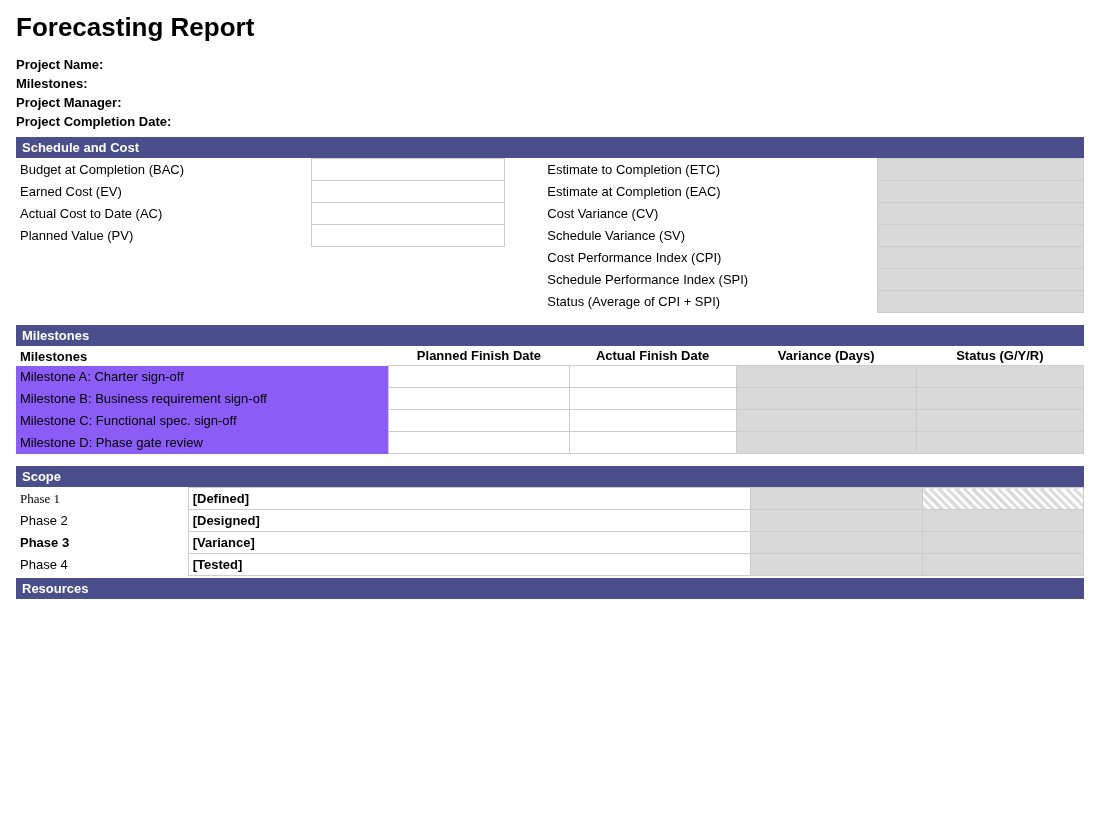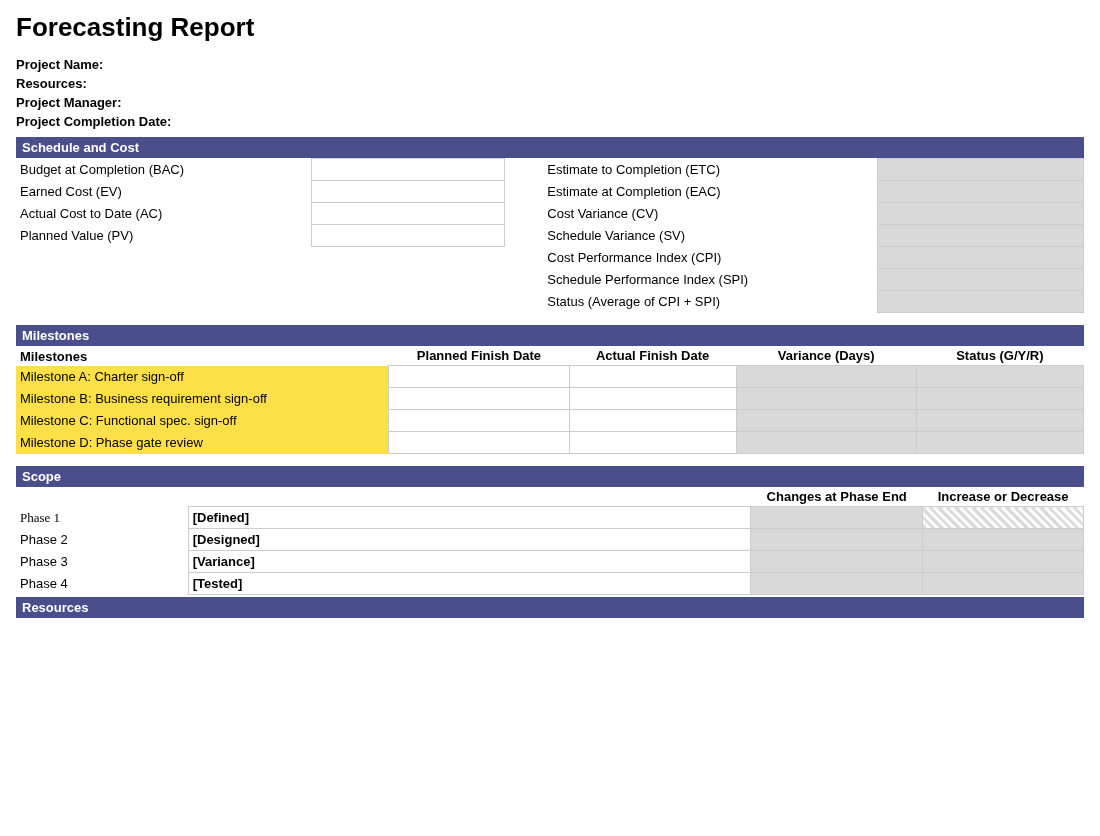--- a/index.html
+++ b/index.html
@@ -45,21 +45,21 @@
       text-align: left;
     }
     .milestones-table td {
       padding: 2px 4px;
       border: 1px solid #ccc;
       min-height: 22px;
       height: 22px;
     }
     .milestones-table td.label-cell {
       border: none;
-      background: #fde047;
+      background: #8b5cf6;
     }
     
     .scope-table {
       width: 100%;
       border-collapse: collapse;
     }
     .scope-table th {
       text-align: left;
       font-weight: bold;
       padding: 2px 4px;
@@ -76,21 +76,21 @@
   </style>
 </head>
 <body>
 
 <h1>Forecasting Report</h1>
 
 <div class="meta-section">
   <span class="meta-label">Project Name:</span>
 </div>
 <div class="meta-section">
-  <span class="meta-label">Resources:</span>
+  <span class="meta-label">Milestones:</span>
 </div>
 <div class="meta-section">
   <span class="meta-label">Project Manager:</span>
 </div>
 <div class="meta-section" style="margin-bottom:8px;">
   <span class="meta-label">Project Completion Date:</span>
 </div>
 
 <div class="section-header">Schedule and Cost</div>
 
@@ -209,50 +209,40 @@
 <div class="section-header" style="margin-top:12px;">Scope</div>
 
 <table class="scope-table" style="width:100%;">
   <colgroup>
     <col style="width:150px">
     <col style="width:490px">
     <col style="width:150px">
     <col style="width:140px">
   </colgroup>
   <thead>
-    <tr>
-      <th style="border:none; padding:2px 4px;"></th>
-      <th style="border:none; padding:2px 4px;"></th>
-      <th style="text-align:center; font-weight:bold; padding:2px 4px; border:none; vertical-align:bottom;">
-        <span>Changes at Phase End</span>
-      </th>
-      <th style="text-align:center; font-weight:bold; padding:2px 4px; border:none; vertical-align:bottom;">
-        <span>Increase or Decrease</span>
-      </th>
-    </tr>
   </thead>
   <tbody>
     <tr>
       <td style="border:none; padding:2px 4px;font-family:Liberation Serif, serif;">Phase 1</td>
       <td style="border:1px solid #ccc; background:#fff; padding:2px 4px; height:22px;">
         <span class="bold">[Defined]</span>
       </td>
       <td style="border:1px solid #ccc; background:#d9d9d9; height:22px;"></td>
       <td style="background: repeating-linear-gradient(45deg,#d9d9d9,#d9d9d9 3px,#fff 3px,#fff 6px); border:1px solid #ccc; height:22px;"></td>
     </tr>
     <tr>
       <td style="border:none; padding:2px 4px;">Phase 2</td>
       <td style="border:1px solid #ccc; background:#fff; padding:2px 4px; height:22px;">
         <span class="bold">[Designed]</span>
       </td>
       <td style="border:1px solid #ccc; background:#d9d9d9; height:22px;"></td>
       <td style="border:1px solid #ccc; background:#d9d9d9; height:22px;"></td>
     </tr>
     <tr>
-      <td style="border:none; padding:2px 4px;">Phase 3</td>
+      <td style="border:none; padding:2px 4px;font-weight:bold;">Phase 3</td>
       <td style="border:1px solid #ccc; background:#fff; padding:2px 4px; height:22px;">
         <span class="bold">[Variance]</span>
       </td>
       <td style="border:1px solid #ccc; background:#d9d9d9; height:22px;"></td>
       <td style="border:1px solid #ccc; background:#d9d9d9; height:22px;"></td>
     </tr>
     <tr>
       <td style="border:none; padding:2px 4px;">Phase 4</td>
       <td style="border:1px solid #ccc; background:#fff; padding:2px 4px; height:22px;">
         <span class="bold">[Tested]</span>

